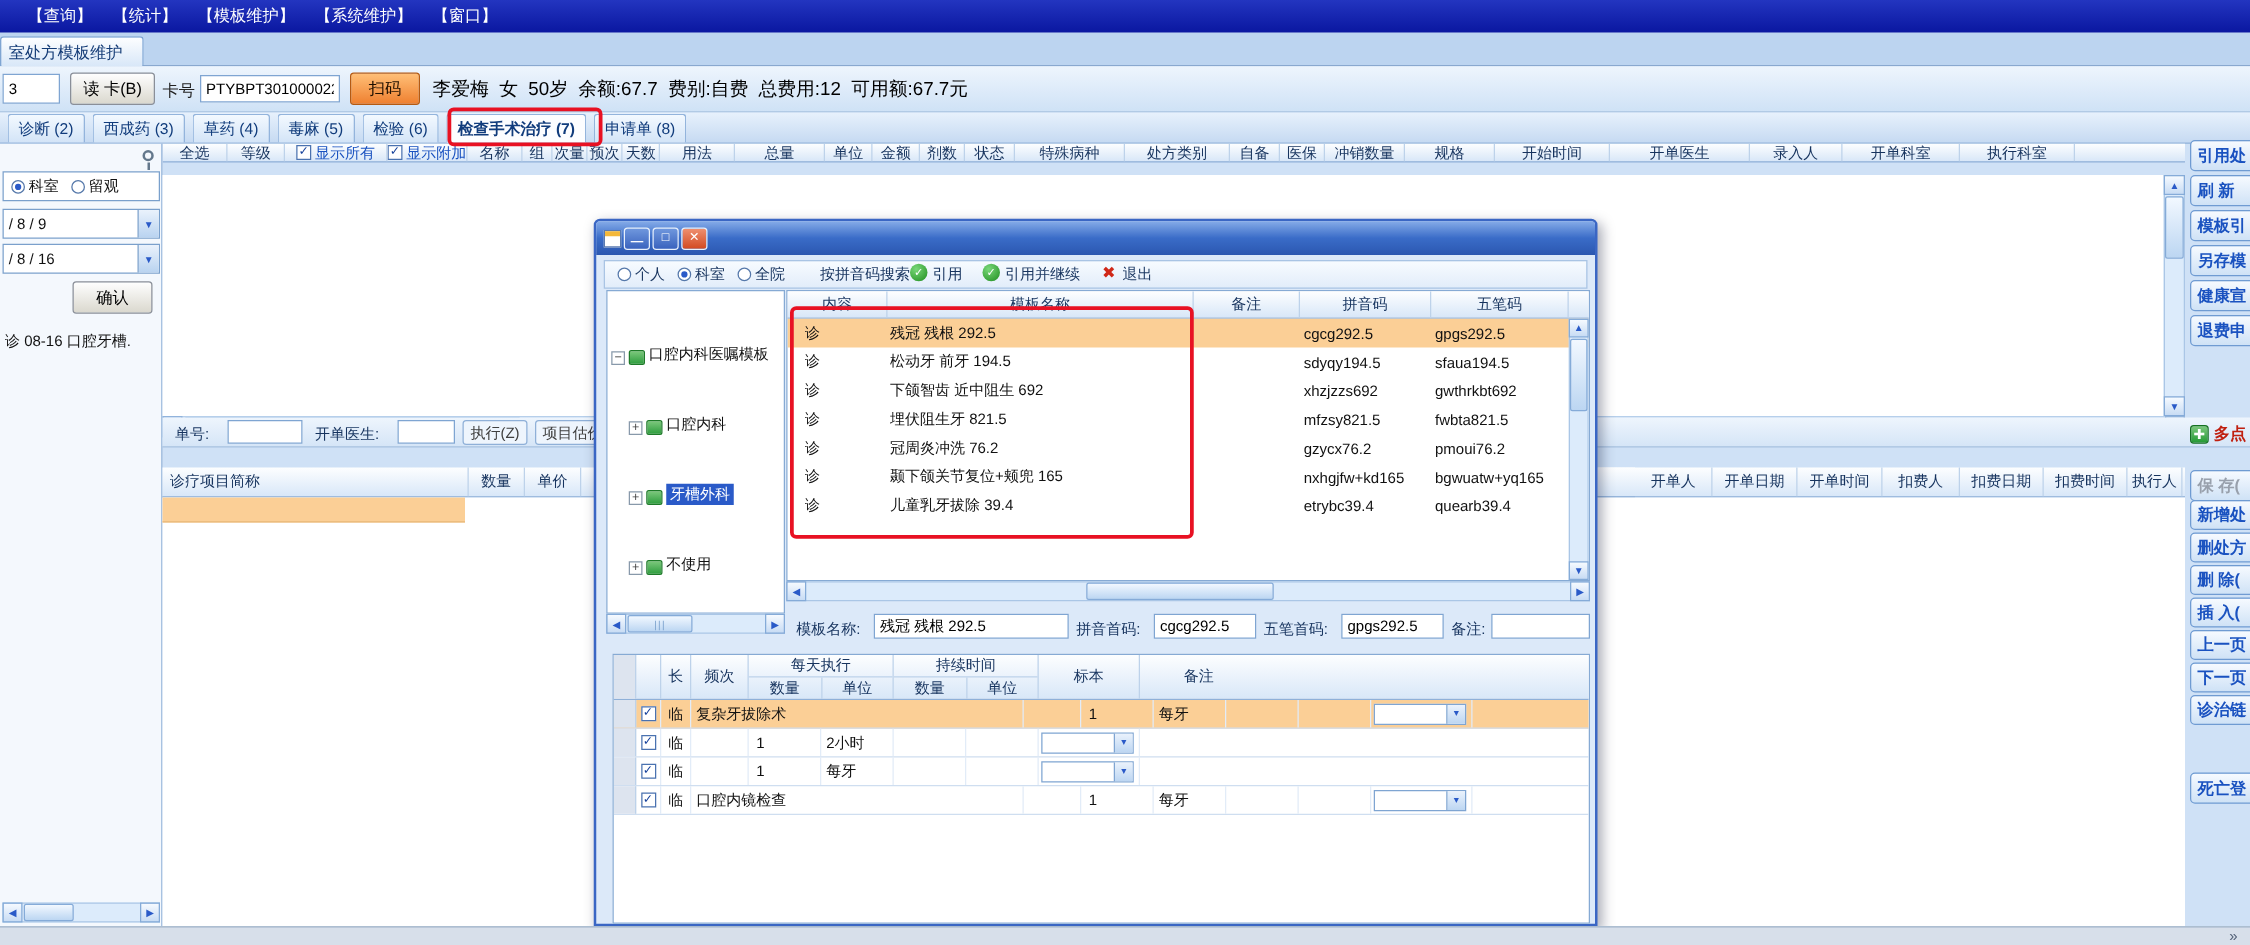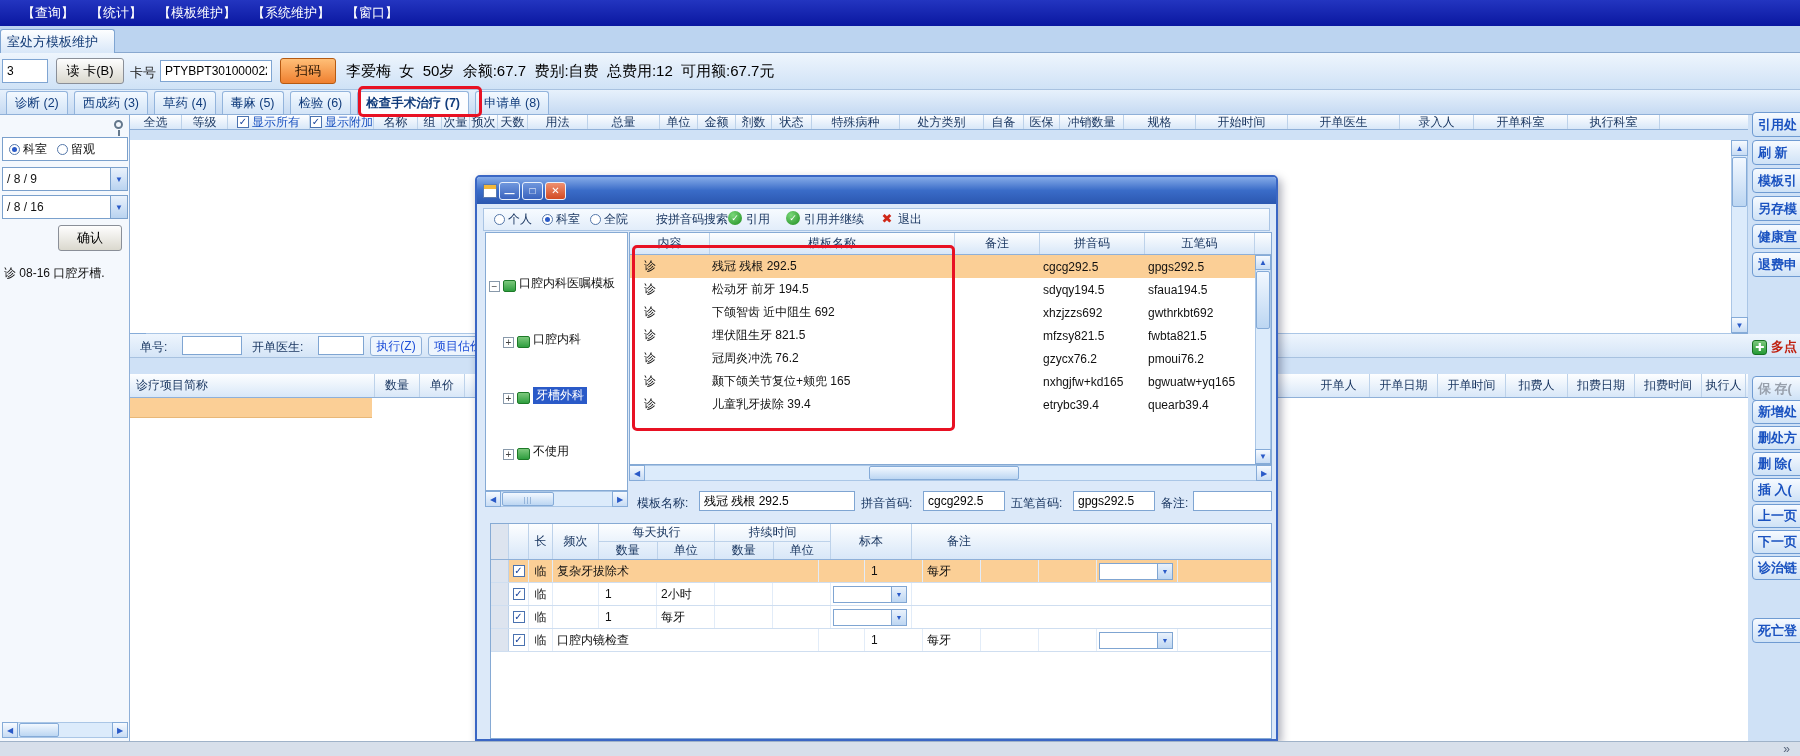--- a/index.html
+++ b/index.html
@@ -108,21 +108,21 @@
   .upperwhite { position:absolute; left:130px; top:140px; width:1601px; height:193px; background:#fff; }
   .vscroll-main { position:absolute; left:1731px; top:140px; width:17px; height:193px; }
   .hscroll-main { position:absolute; left:130px; top:333px; width:1618px; height:17px; }
 
   
   .orderbar { position:absolute; left:130px; top:334px; width:1728px; height:24px;
     background:linear-gradient(180deg,#eef5fd,#d5e5f7); border-bottom:1px solid #a8c2e0; }
   .ob-label { position:absolute; top:5px; font-size:12px; color:#16335e; }
   .ob-input { position:absolute; top:2px; height:19px; }
   .flatbtn { position:absolute; top:2px; height:20px; background:#eef5fd; border:1px solid #8fb0d8; border-radius:3px;
-    color:#1d4ed8; font-size:12px; font-family:inherit; padding:0 4px; white-space:nowrap; overflow:hidden;}
+    color:#404040; font-size:12px; font-family:inherit; padding:0 4px; white-space:nowrap; overflow:hidden;}
 
   
   .itemheader-l { position:absolute; left:130px; top:374px; width:520px; height:24px;align-items:center; }
   .itemheader-l .cell:nth-child(1){width:245px}
   .itemheader-l .cell:nth-child(2){width:45px}
   .itemheader-l .cell:nth-child(3){width:45px}
   .itemheader-l .cell:nth-child(4){width:55px}
   .itemheader-r { position:absolute; left:1308px; top:374px; width:440px; height:24px; }
   .itemheader-r .cell:nth-child(1){width:62px}
   .itemheader-r .cell:nth-child(2){width:68px}

